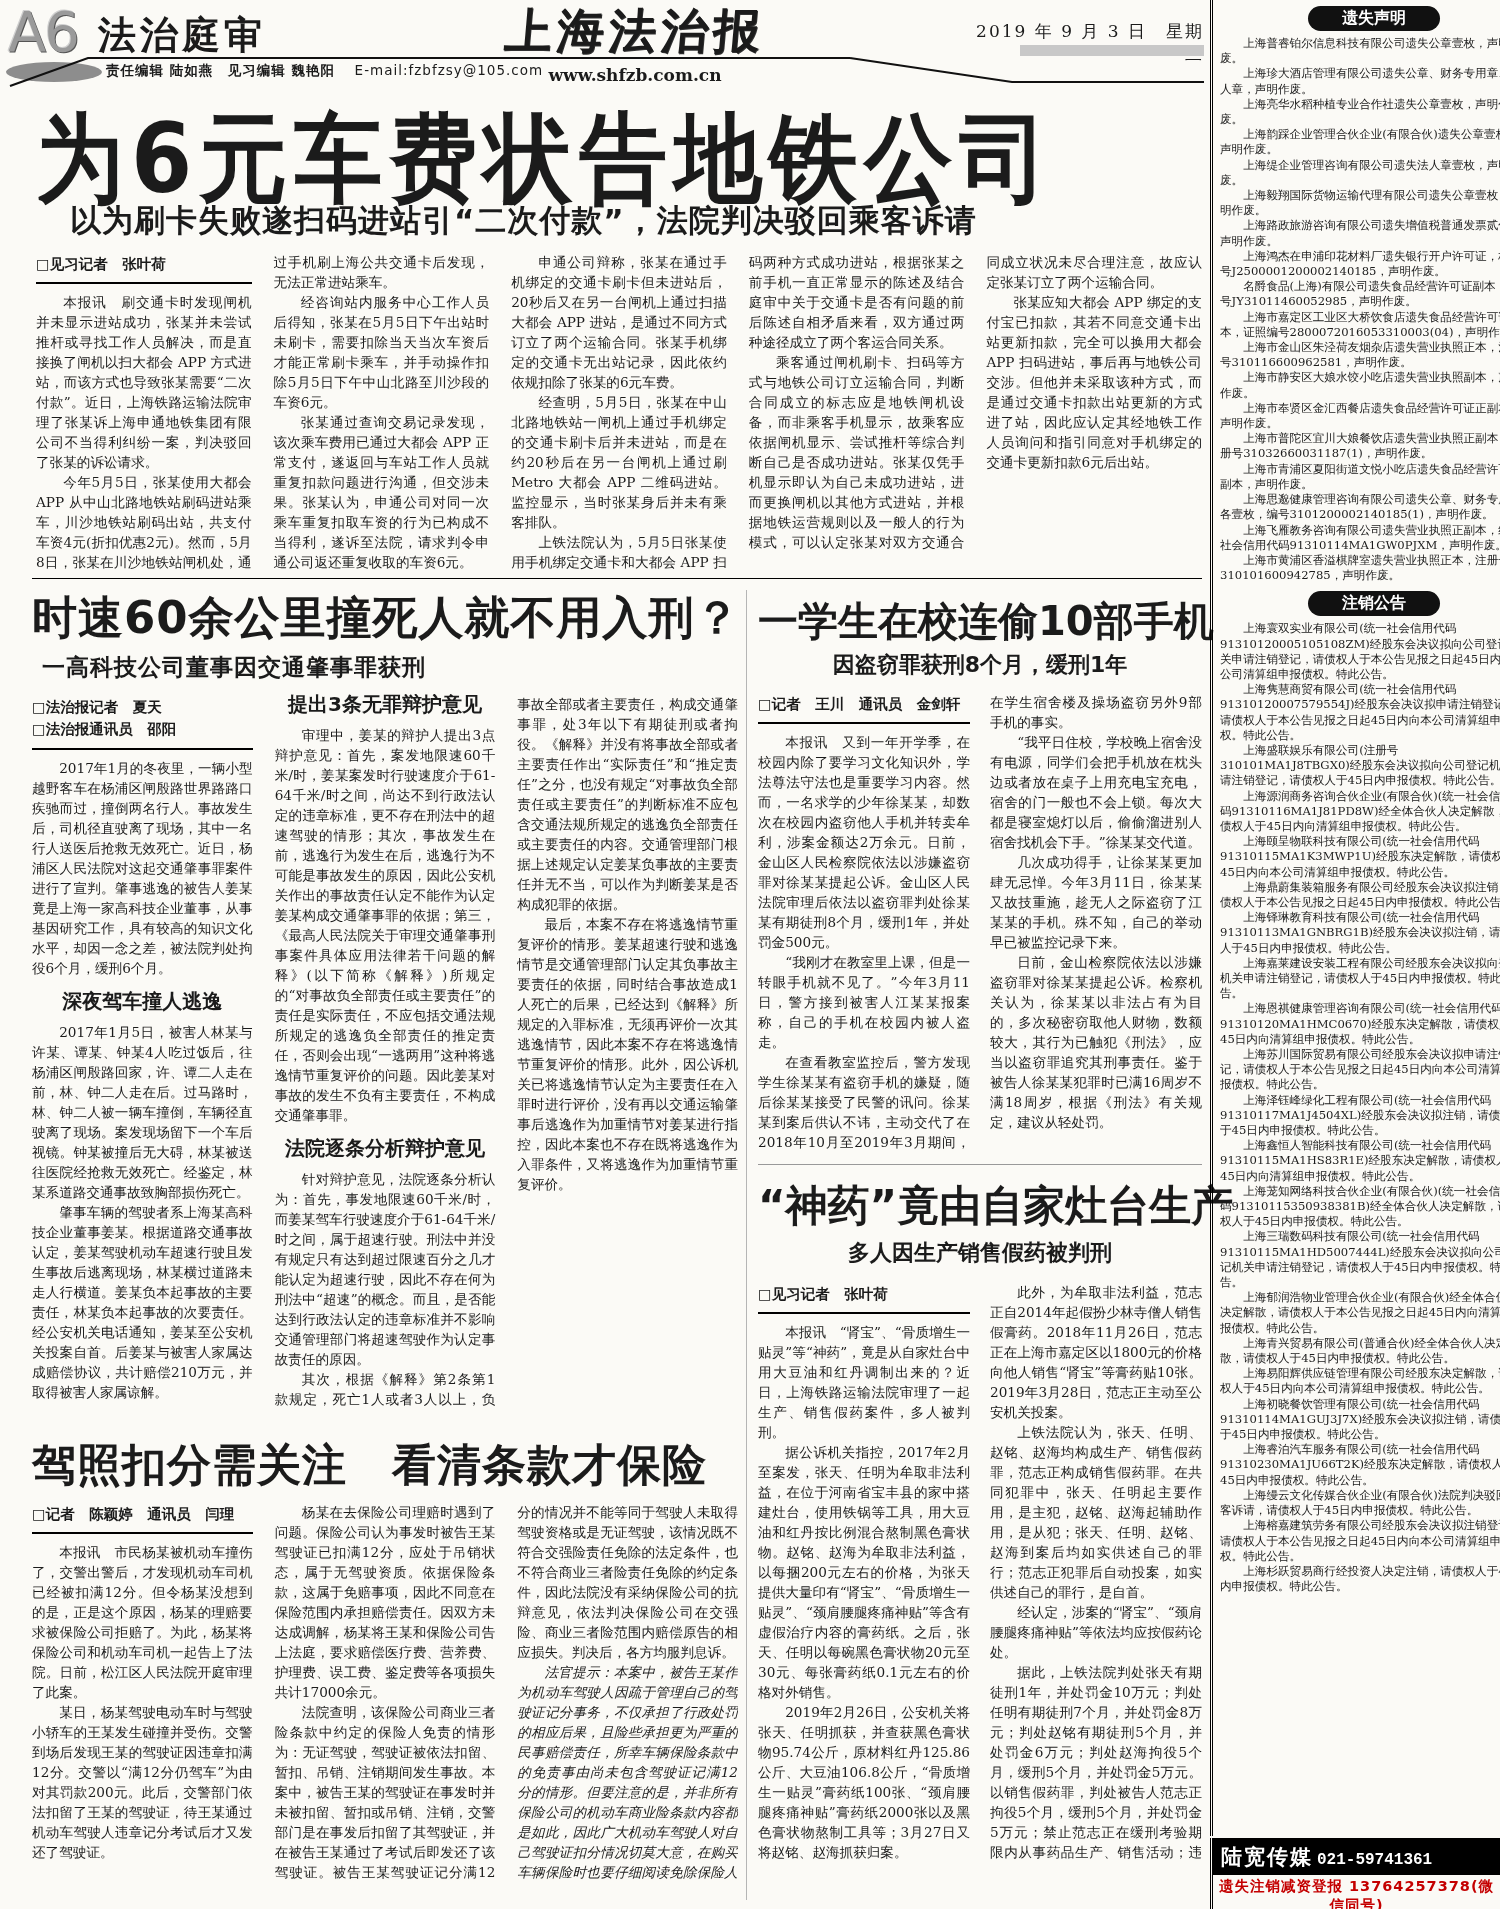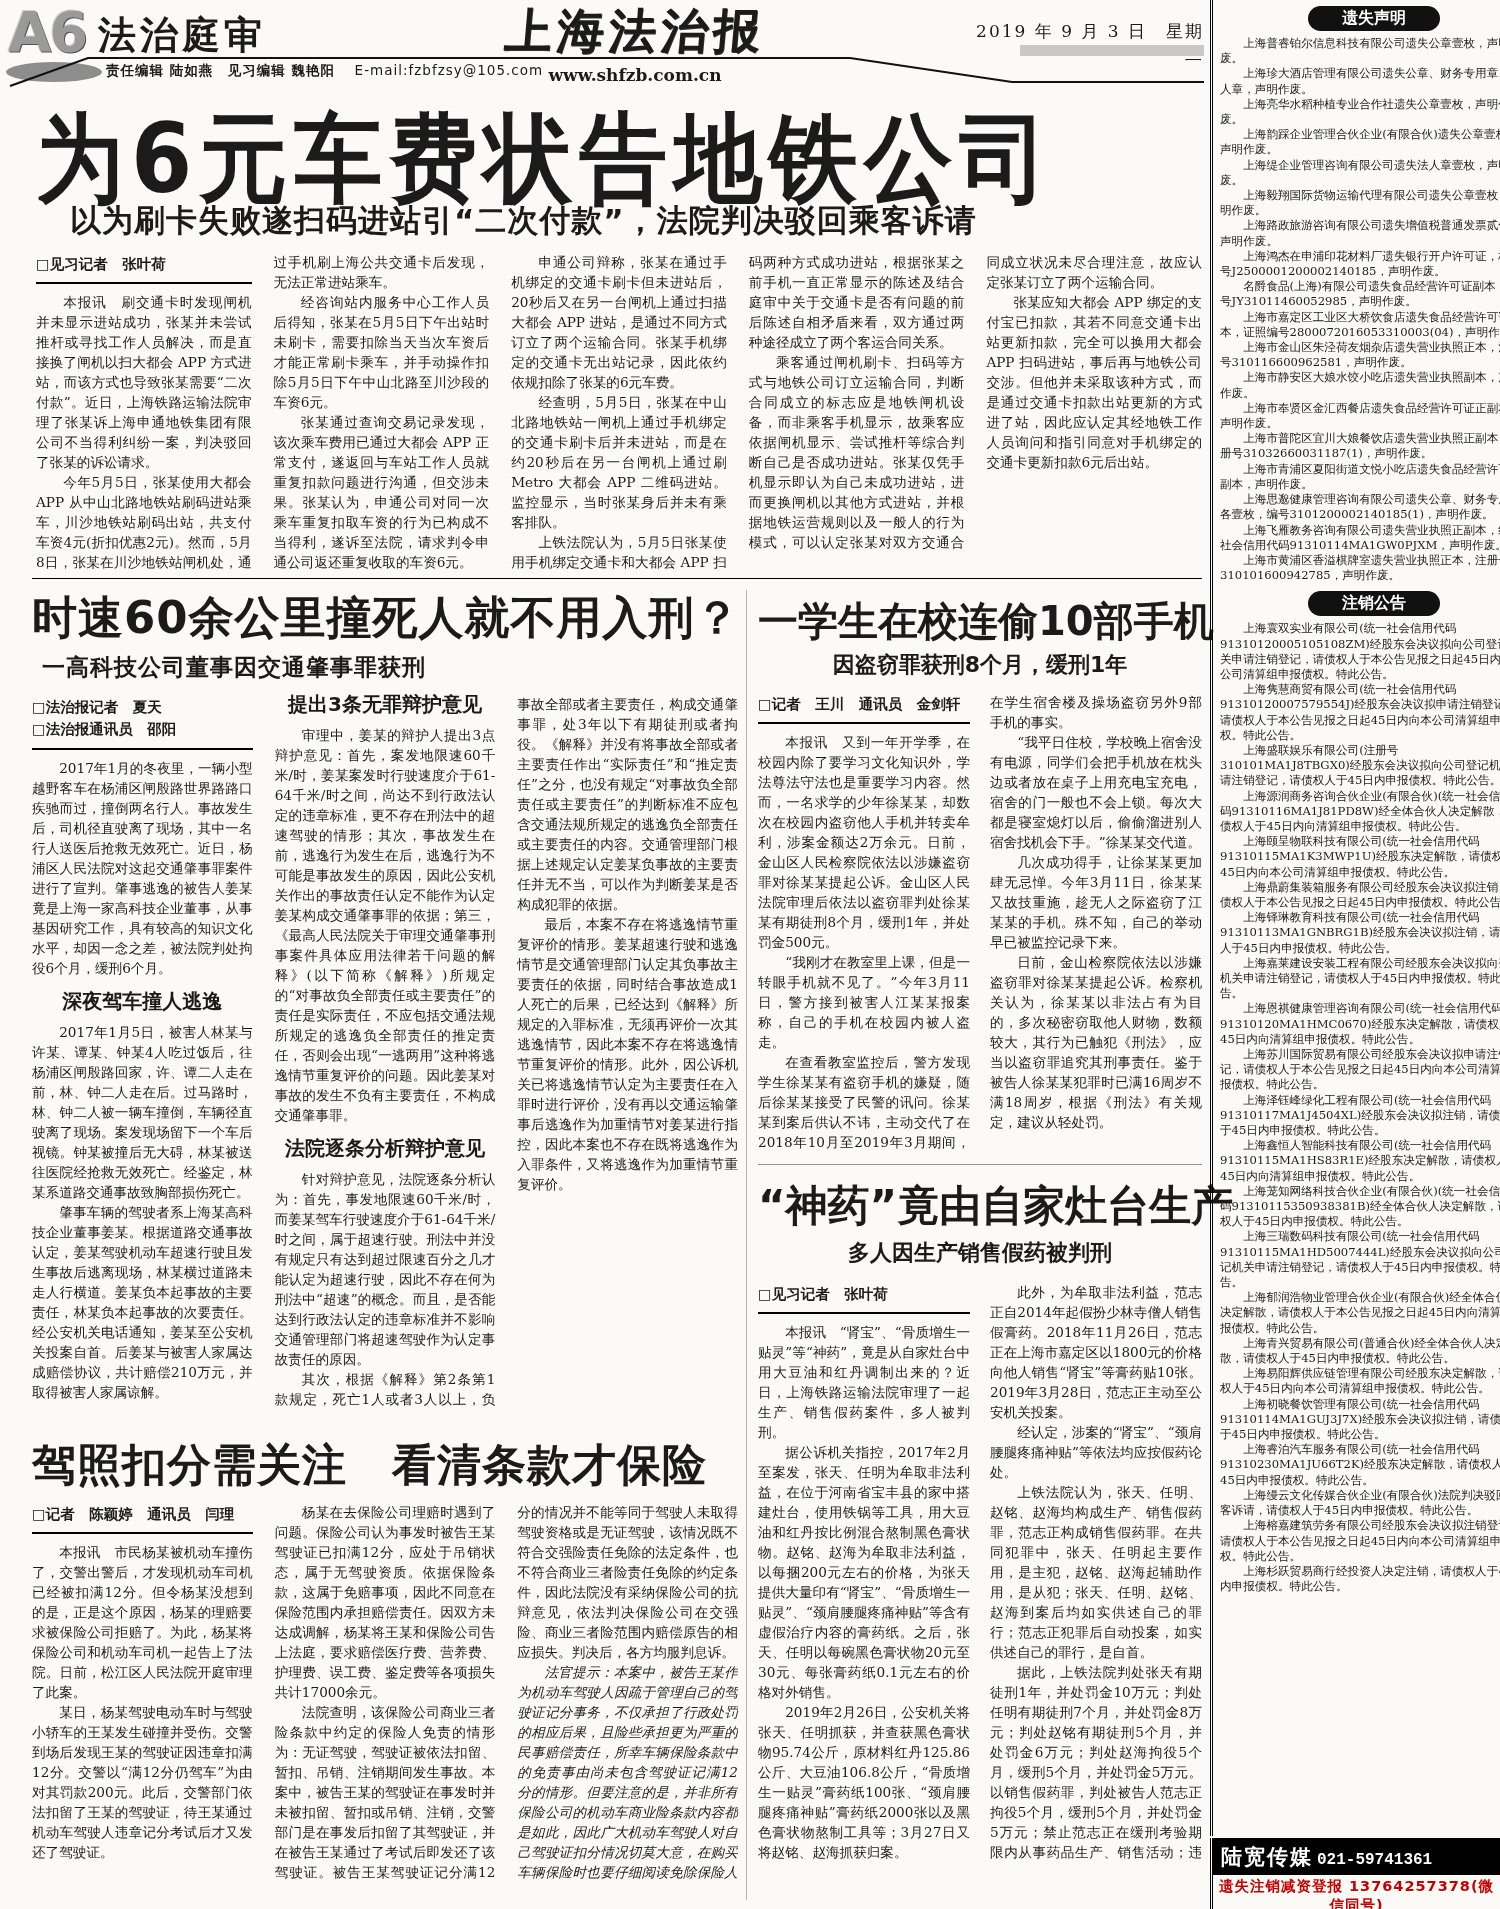--- a/index.html
+++ b/index.html
@@ -1,20 +1,20 @@
 <!DOCTYPE html>
 <html><head>
 <meta charset="utf-8">
 <style>
   html,body{margin:0;padding:0;background:#e8e6e0;}
   .page{position:relative;width:1500px;height:1909px;background:#fbfaf6;color:#1b1b1b;
         font-family:"DejaVu Serif","Liberation Serif",serif;overflow:hidden;margin:0 auto;}
   
   .hdr-badge{position:absolute;left:8px;top:4px;width:96px;height:80px;}
-  .hdr-badge .a6{font-family:"DejaVu Sans","Liberation Sans",sans-serif;font-size:56px;font-weight:700;
+  .hdr-badge .a6{font-family:"DejaVu Sans","Liberation Sans",sans-serif;font-size:56px;font-weight:400;
         color:#9a9a9a;text-shadow:1px 1px 0 #555,-1px -1px 0 #cfcfcf;letter-spacing:-2px;line-height:1;}
   .hdr-badge .oval{position:absolute;left:-2px;top:58px;width:96px;height:20px;background:#8d8d8d;border-radius:50%;}
   .section-title{position:absolute;left:98px;top:10px;font-family:"DejaVu Sans","Liberation Sans",sans-serif;
         font-size:38px;font-weight:900;letter-spacing:4px;}
   .editors{position:absolute;left:106px;top:62px;font-family:"DejaVu Sans","Liberation Sans",sans-serif;
         font-size:13.5px;font-weight:700;letter-spacing:1px;}
   .editors .email{margin-left:14px;font-weight:400;}
   .masthead{position:absolute;left:470px;top:0px;width:330px;text-align:center;}
   .masthead .brand{font-size:47px;font-weight:900;letter-spacing:5px;transform:skewX(-5deg);display:inline-block;
         text-shadow:1px 1px 0 #333;}
@@ -162,22 +162,22 @@
 
   <div class="a4-headline">“神药”竟由自家灶台生产</div>
   <div class="a4-deck">多人因生产销售假药被判刑</div>
   <div class="colbody a4-body">
     <div class="byline">□见习记者　张叶荷</div>
     <div>
         <div class="para">本报讯　“肾宝”、“骨质增生一贴灵”等“神药”，竟是从自家灶台中用大豆油和红丹调制出来的？近日，上海铁路运输法院审理了一起生产、销售假药案件，多人被判刑。</div>
         <div class="para">据公诉机关指控，2017年2月至案发，张天、任明为牟取非法利益，在位于河南省宝丰县的家中搭建灶台，使用铁锅等工具，用大豆油和红丹按比例混合熬制黑色膏状物。赵铭、赵海为牟取非法利益，以每捆200元左右的价格，为张天提供大量印有“肾宝”、“骨质增生一贴灵”、“颈肩腰腿疼痛神贴”等含有虚假治疗内容的膏药纸。之后，张天、任明以每碗黑色膏状物20元至30元、每张膏药纸0.1元左右的价格对外销售。</div>
         <div class="para">2019年2月26日，公安机关将张天、任明抓获，并查获黑色膏状物95.74公斤，原材料红丹125.86公斤、大豆油106.8公斤，“骨质增生一贴灵”膏药纸100张、“颈肩腰腿疼痛神贴”膏药纸2000张以及黑色膏状物熬制工具等；3月27日又将赵铭、赵海抓获归案。</div>
         <div class="para">此外，为牟取非法利益，范志正自2014年起假扮少林寺僧人销售假膏药。2018年11月26日，范志正在上海市嘉定区以1800元的价格向他人销售“肾宝”等膏药贴10张。2019年3月28日，范志正主动至公安机关投案。</div>
+        <div class="para">上铁法院认为，张天、任明、赵铭、赵海均构成生产、销售假药罪，范志正构成销售假药罪。在共同犯罪中，张天、任明起主要作用，是主犯，赵铭、赵海起辅助作用，是从犯；张天、任明、赵铭、赵海到案后均如实供述自己的罪行；范志正犯罪后自动投案，如实供述自己的罪行，是自首。</div>
         <div class="para">经认定，涉案的“肾宝”、“颈肩腰腿疼痛神贴”等依法均应按假药论处。</div>
-        <div class="para">上铁法院认为，张天、任明、赵铭、赵海均构成生产、销售假药罪，范志正构成销售假药罪。在共同犯罪中，张天、任明起主要作用，是主犯，赵铭、赵海起辅助作用，是从犯；张天、任明、赵铭、赵海到案后均如实供述自己的罪行；范志正犯罪后自动投案，如实供述自己的罪行，是自首。</div>
         <div class="para">据此，上铁法院判处张天有期徒刑1年，并处罚金10万元；判处任明有期徒刑7个月，并处罚金8万元；判处赵铭有期徒刑5个月，并处罚金6万元；判处赵海拘役5个月，缓刑5个月，并处罚金5万元。以销售假药罪，判处被告人范志正拘役5个月，缓刑5个月，并处罚金5万元；禁止范志正在缓刑考验期限内从事药品生产、销售活动；违法所得予以追缴，涉案的假药和供犯罪所用的本人财物予以没收。</div>
       </div>
   </div>
 
   <div class="a5-headline">驾照扣分需关注　看清条款才保险</div>
   <div class="colbody a5-body">
     <div class="byline">□记者　陈颖婷　通讯员　闫理</div>
     <div>
         <div class="para">本报讯　市民杨某被机动车撞伤了，交警出警后，才发现机动车司机已经被扣满12分。但令杨某没想到的是，正是这个原因，杨某的理赔要求被保险公司拒赔了。为此，杨某将保险公司和机动车司机一起告上了法院。日前，松江区人民法院开庭审理了此案。</div>
         <div class="para">某日，杨某驾驶电动车时与驾驶小轿车的王某发生碰撞并受伤。交警到场后发现王某的驾驶证因违章扣满12分。交警以“满12分仍驾车”为由对其罚款200元。此后，交警部门依法扣留了王某的驾驶证，待王某通过机动车驾驶人违章记分考试后才又发还了驾驶证。</div>

